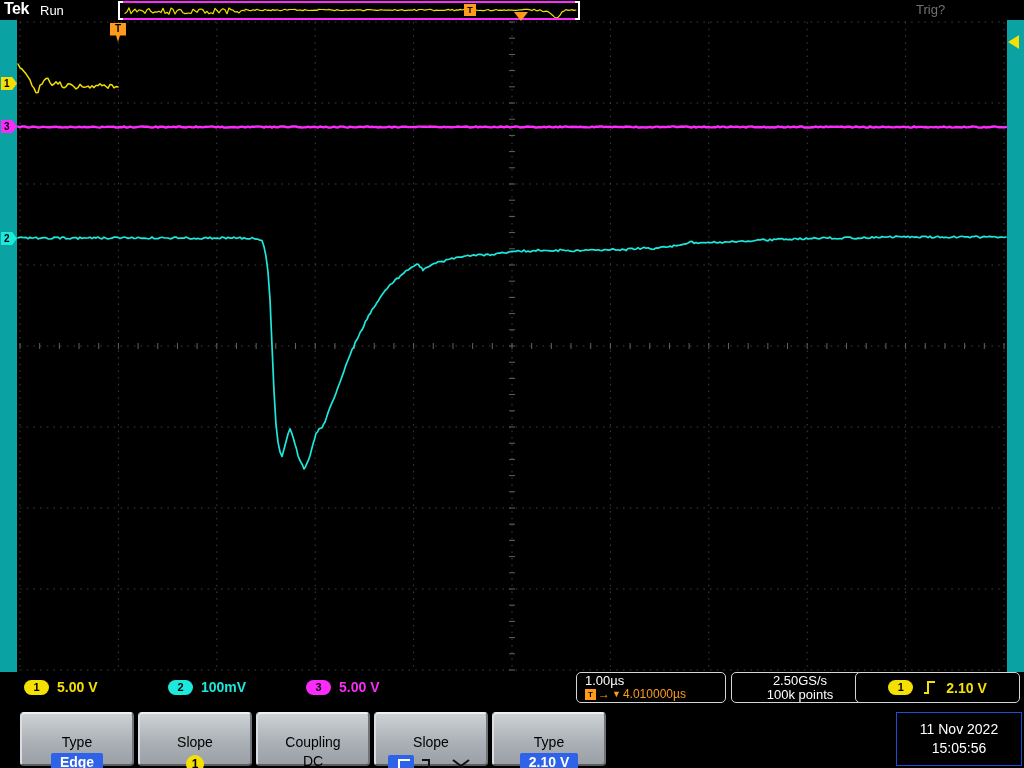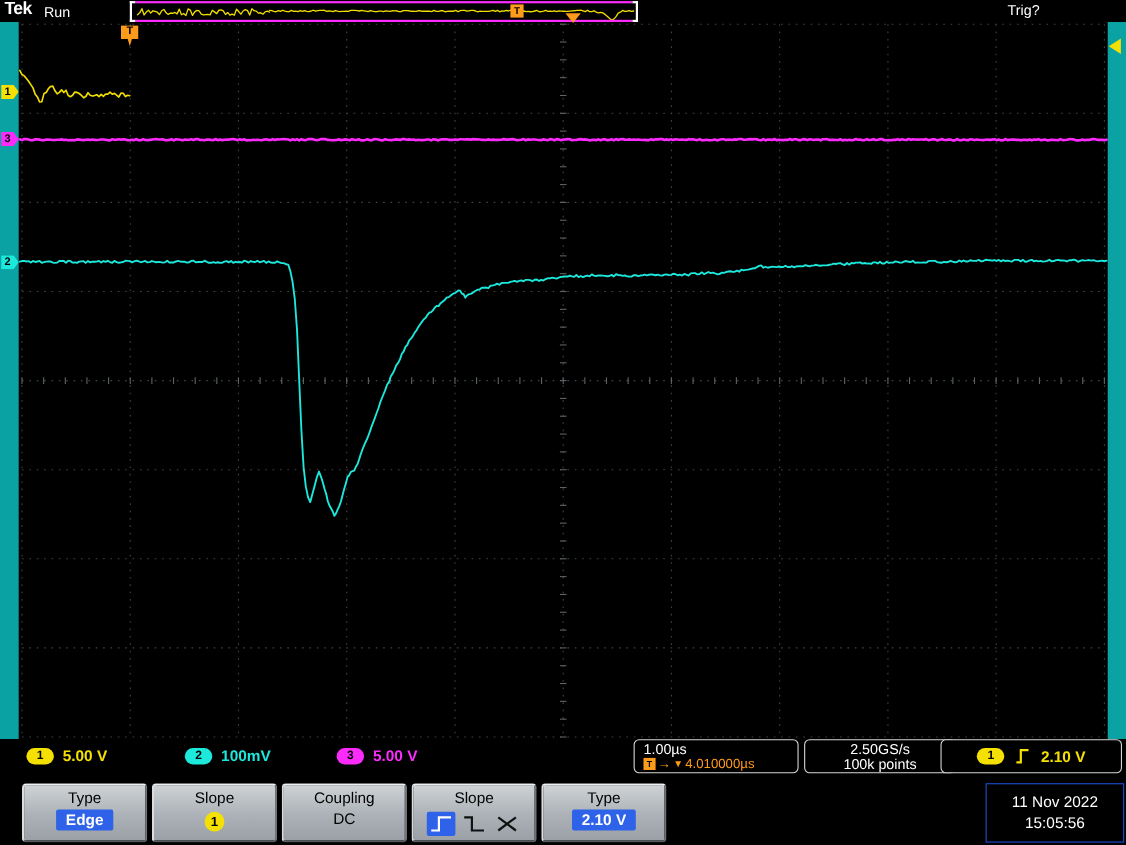--- a/index.html
+++ b/index.html
@@ -3,21 +3,21 @@
 <meta charset="utf-8">
 <style>
   *{margin:0;padding:0;box-sizing:border-box}
   html,body{width:1024px;height:768px;background:#000;overflow:hidden;
     font-family:"Liberation Sans","DejaVu Sans",sans-serif;}
   #screen{position:relative;width:1024px;height:768px;background:#000;}
 
   
   #logo{position:absolute;left:4px;top:0px;color:#fff;font-size:16px;font-weight:bold;letter-spacing:-.5px;}
   #runstat{position:absolute;left:40px;top:3px;color:#fff;font-size:13px;}
-  #trigstat{position:absolute;left:916px;top:2px;color:#ffffff;font-size:13px;}
+  #trigstat{position:absolute;left:916px;top:2px;color:#737373;font-size:13px;}
 
   
   #preview{position:absolute;left:118px;top:1px;width:462px;height:19px;overflow:visible;z-index:3;}
   .pv-line{position:absolute;left:5px;right:5px;height:2px;background:#fb2bfb;}
   .pv-top{top:0;} .pv-bot{bottom:0;}
   .pv-bracket{position:absolute;top:0;width:5px;height:19px;border:2px solid #fff;}
   .pv-bl{left:0;border-right:none;}
   .pv-br{right:0;border-left:none;}
   .t-chip{background:#ff9b1a;color:#000;font-weight:bold;text-align:center;}
   #pv-t{position:absolute;left:346px;top:3px;width:12px;height:12px;font-size:9px;line-height:12px;}
@@ -63,21 +63,21 @@
   #ro-acq{left:731px;width:138px;display:flex;flex-direction:column;justify-content:center;align-items:center;}
   #ro-acq div{color:#fff;font-size:13px;line-height:14px;}
   #ro-trig{left:855px;width:165px;display:flex;align-items:center;justify-content:center;gap:9px;}
   #ro-trig .scale{color:#f5e003;}
 
   
   .menu-btn{position:absolute;top:712px;height:54px;width:114px;z-index:4;
     background:linear-gradient(180deg,#ced2d5,#abb1b6 55%,#9aa0a5);
     border-top:2px solid #eef0f2;border-left:2px solid #d9dde0;
     border-right:2px solid #6e7479;border-bottom:2px solid #575d62;
-    border-radius:4px;display:flex;flex-direction:column;align-items:center;padding-top:3px;gap:3px;
+    border-radius:4px;display:flex;flex-direction:column;align-items:center;padding-top:20px;gap:3px;
     font-size:14px;color:#000;cursor:pointer;}
   #btn-type{left:20px;} #btn-source{left:138px;} #btn-coupling{left:256px;}
   #btn-slope{left:374px;} #btn-level{left:492px;} #btn-mode{left:728px;}
   .chip{background:#2e62e8;color:#fff;padding:0 9px;border-radius:2px;font-size:14px;line-height:19px;font-weight:bold;}
   .src-circle{width:18px;height:18px;border-radius:50%;background:#f5e003;color:#000;
     font-weight:bold;font-size:12px;line-height:18px;text-align:center;margin-top:2px;}
   .slope-row{display:flex;gap:4px;margin-top:2px;}
   .slope-ic{width:26px;height:22px;display:flex;align-items:center;justify-content:center;border-radius:2px;}
   .slope-sel{background:#2e62e8;}
   #btn-mode .suffix{font-size:13px;line-height:13px;margin-top:-1px;}

